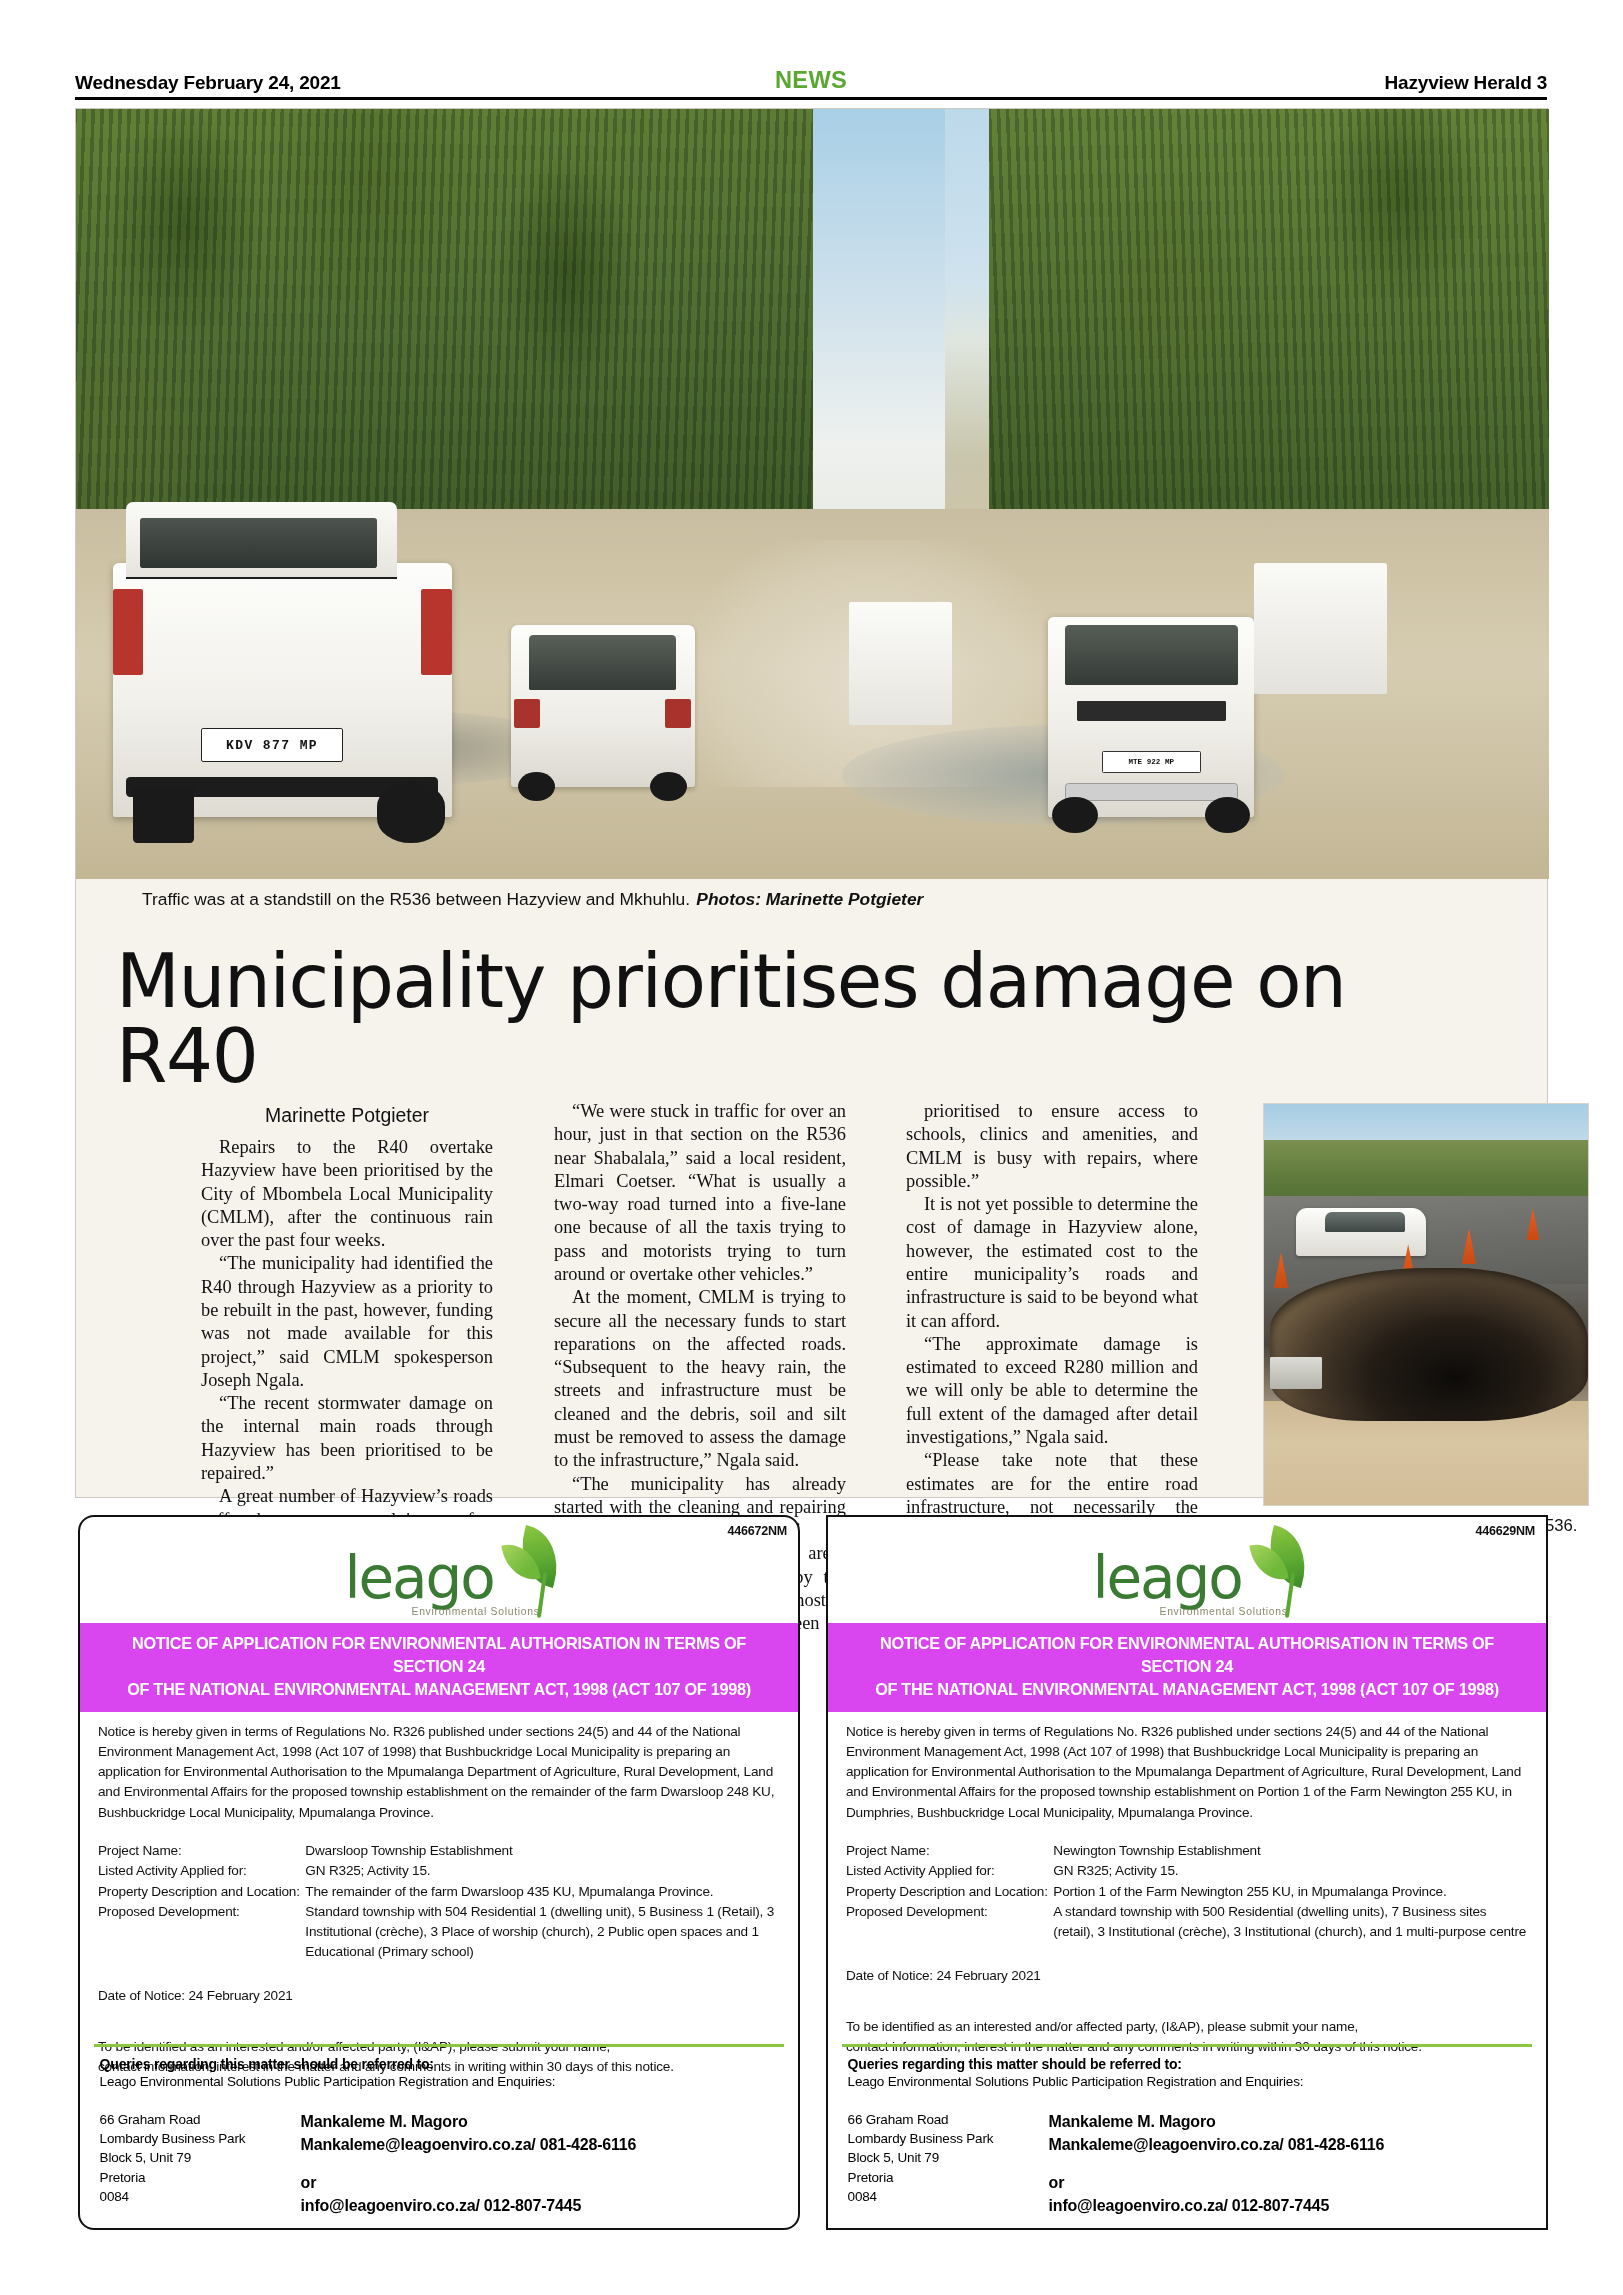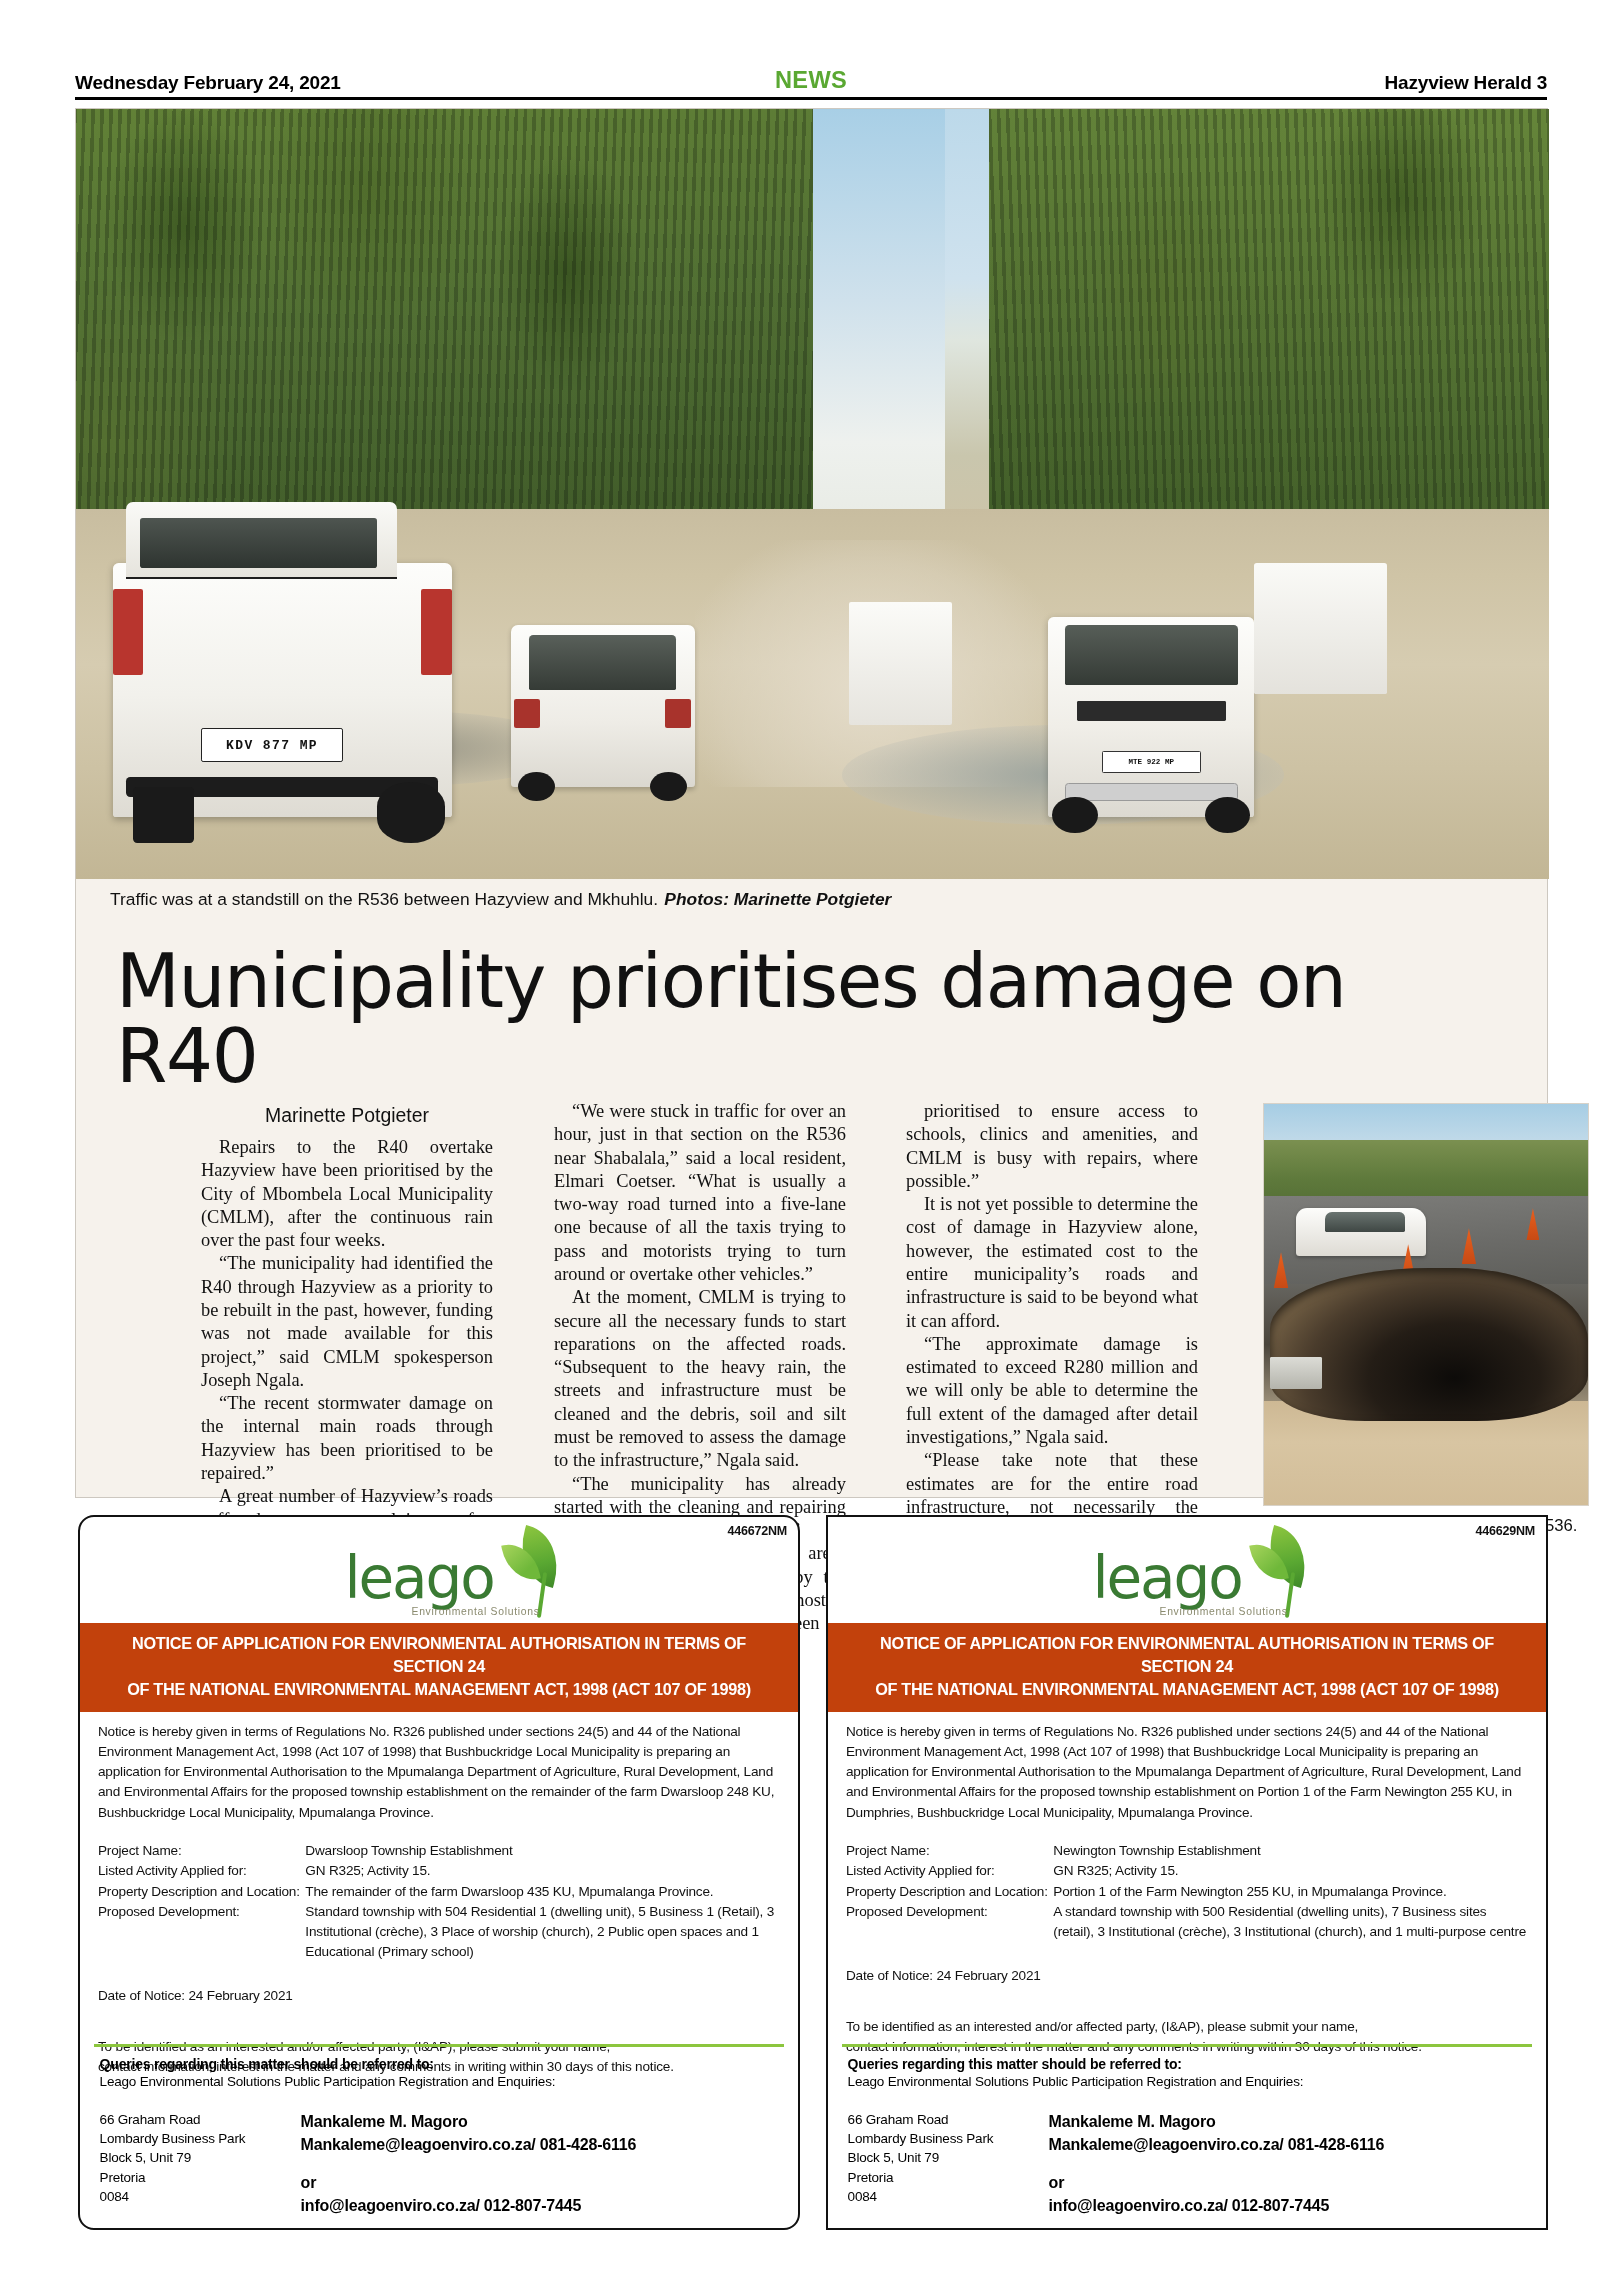--- a/index.html
+++ b/index.html
@@ -150,21 +150,21 @@
   .bakkie2 .tyre-l { position:absolute; left:2%; bottom:-8%; width:22%; height:18%; background:#191919; border-radius:50%; }
   .bakkie2 .tyre-r { position:absolute; right:2%; bottom:-8%; width:22%; height:18%; background:#191919; border-radius:50%; }
   .minibus {
     left: 80%; bottom: 24%; width: 9%; height: 17%;
     background: linear-gradient(#fafaf7, #e4e2dc); border-radius: 2.8px 2.8px 1.4px 1.4px;
   }
 
   
   .hero-caption {
     position: absolute; left: 0; top: 772px; width: 1473px; height: 36px;
-    display: flex; align-items: center; padding-left: 34px;
+    display: flex; align-items: center; padding-left: 66px;
     font-size: 17.4px; color: #111;
   }
   .hero-caption .credit { font-weight: bold; font-style: italic; margin-left: 6.2px; }
 
   
   .headline {
     position: absolute; left: 40px; top: 807px; width: 1388px;
     font-size: 74px; font-weight: 400; line-height: 1.02; color: #111;
     letter-spacing: -1.4px;
     font-family: "DejaVu Sans", sans-serif;
@@ -272,21 +272,21 @@
   }
   .ad-logo .stem {
     position: absolute; right: 30.5px; top: 39px; width: 3.5px; height: 46px;
     background: #5aa832; transform: rotate(8deg); border-radius: 2.1px;
   }
   .ad-logo .tagline {
     position: absolute; left: 67px; bottom: 2.8px;
     font-size: 10.4px; color: #8a8a6e; letter-spacing: 0.7px;
   }
   .ad-banner {
-    background: #c2410c; color: #ffffff;
+    background: #d946ef; color: #ffffff;
     padding: 9px 15.3px 10.4px 15.3px;
     text-align: center;
     font-size: 16.3px; font-weight: bold; line-height: 1.42;
     letter-spacing: -0.3px;
   }
   .ad-body {
     padding: 9.7px 18px 0 18px;
     font-size: 13.6px; line-height: 1.49; color: #111;
     letter-spacing: -0.2px;
   }

